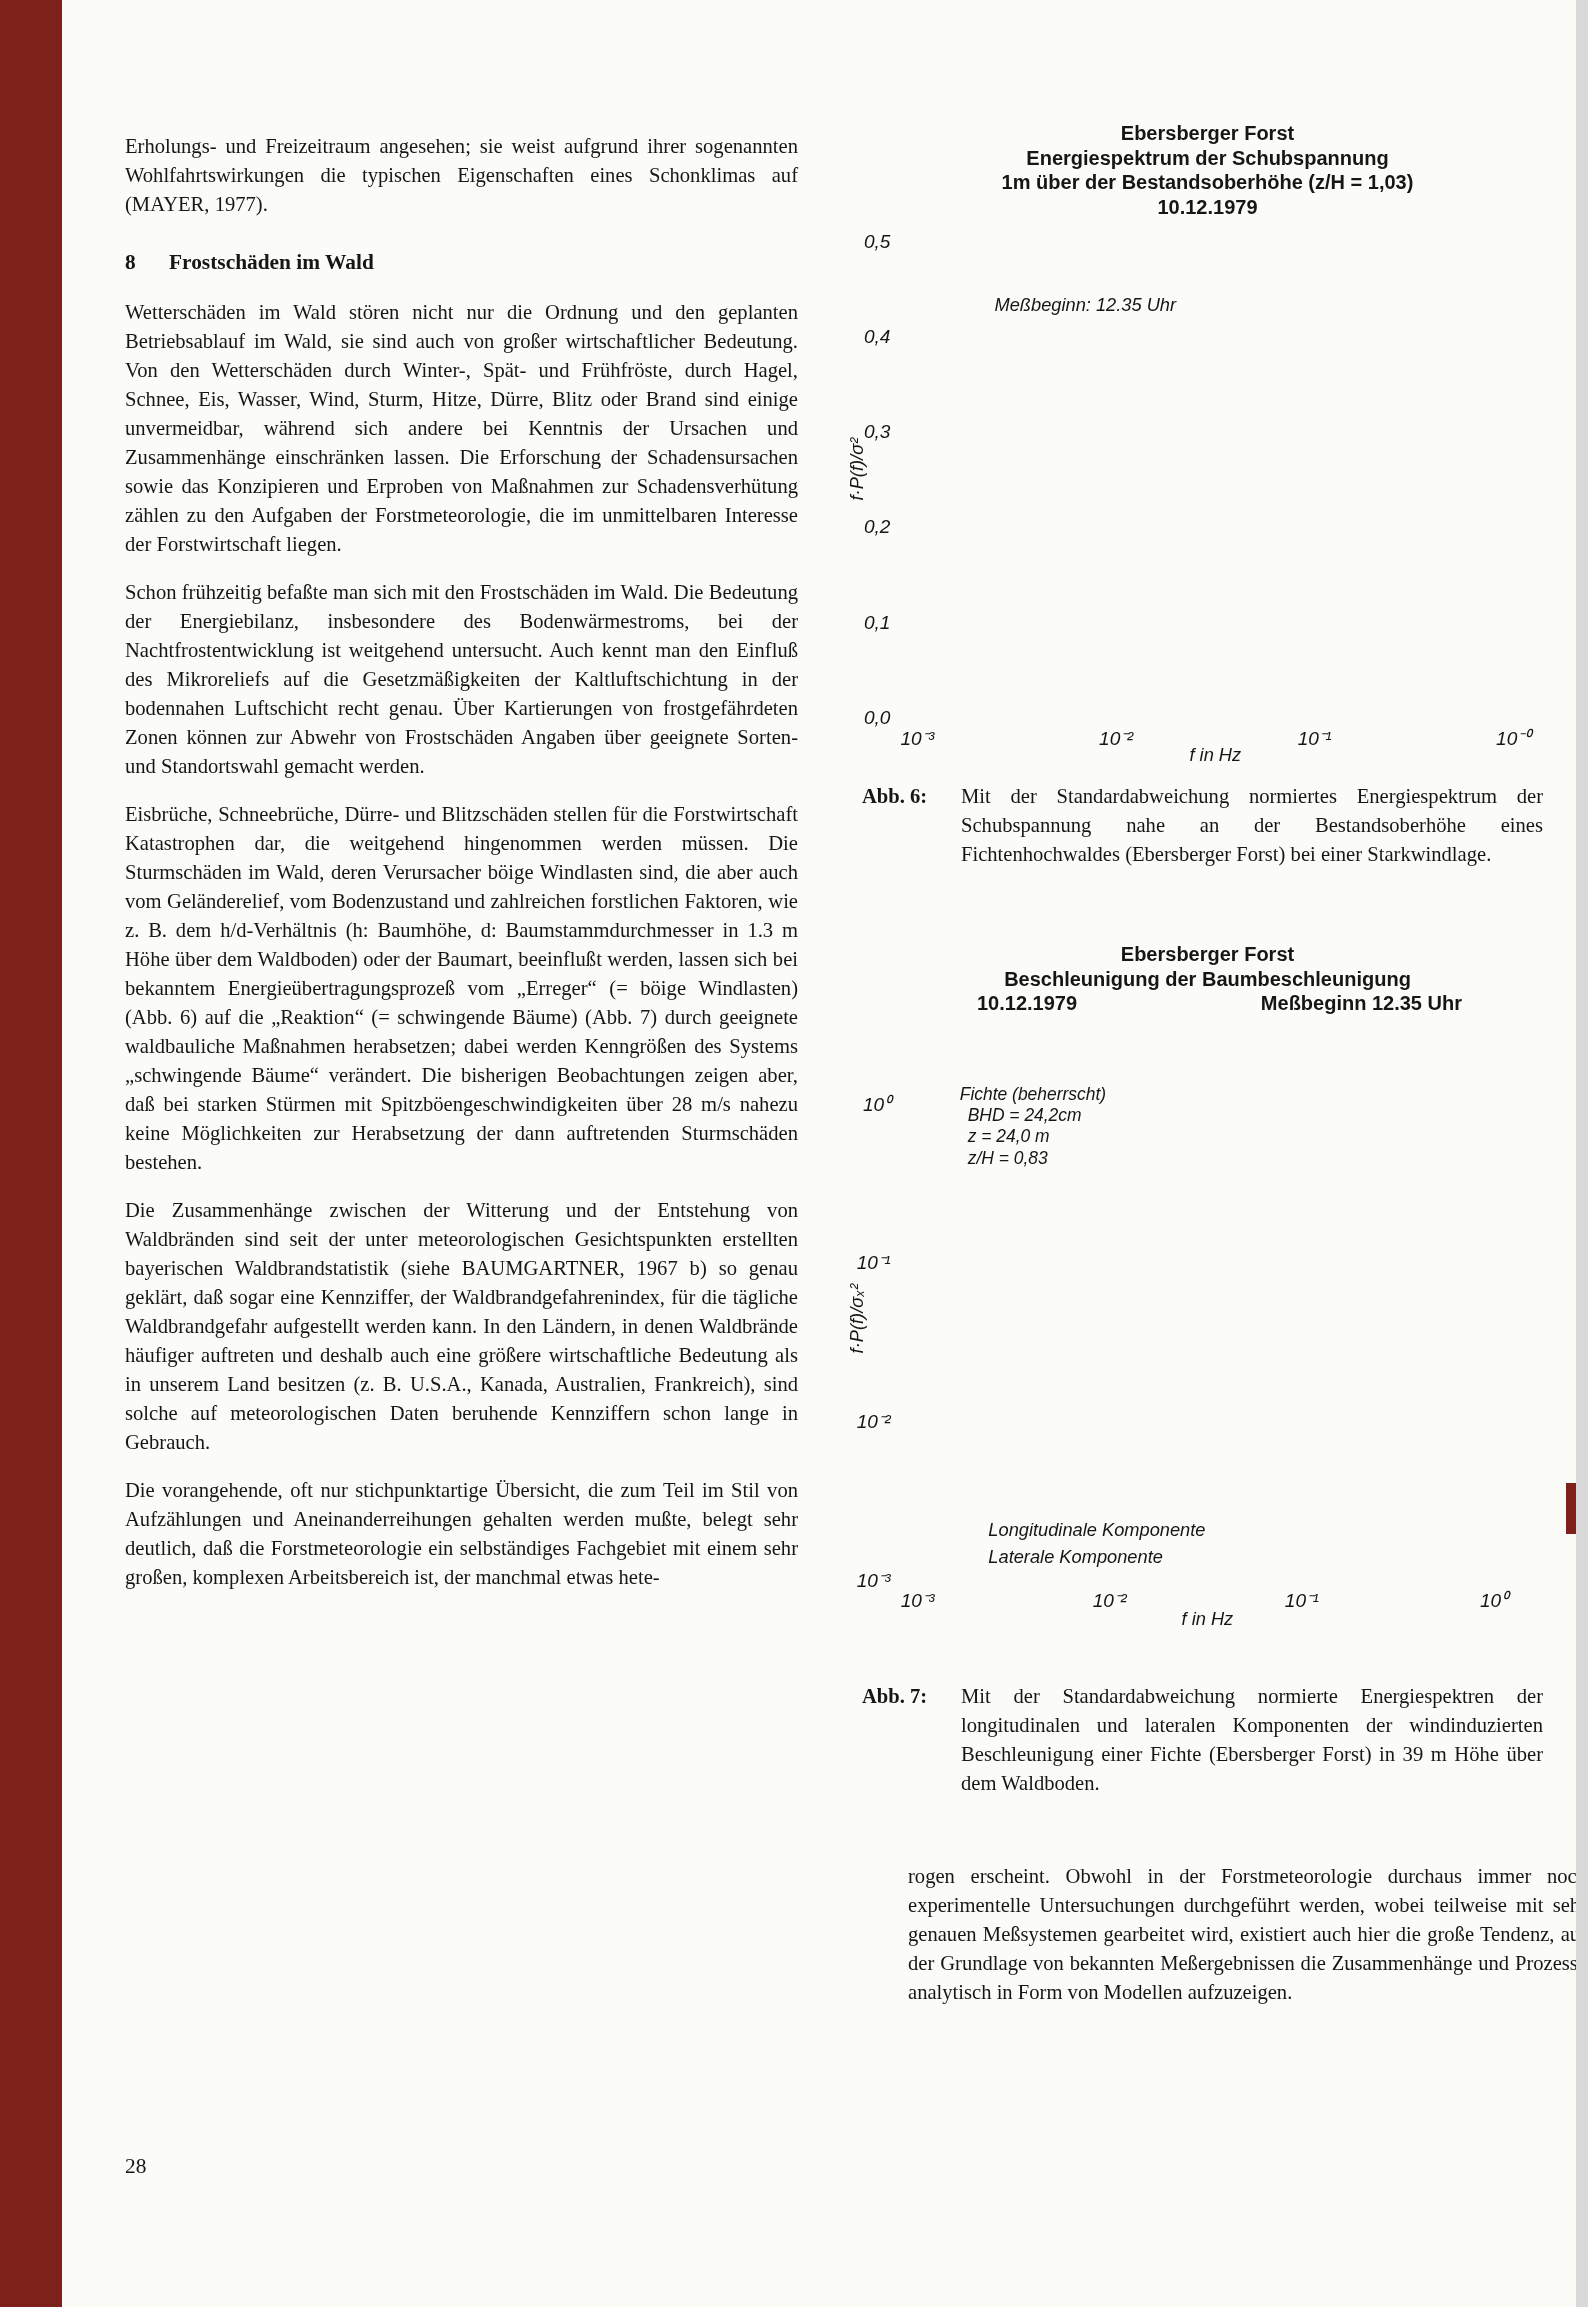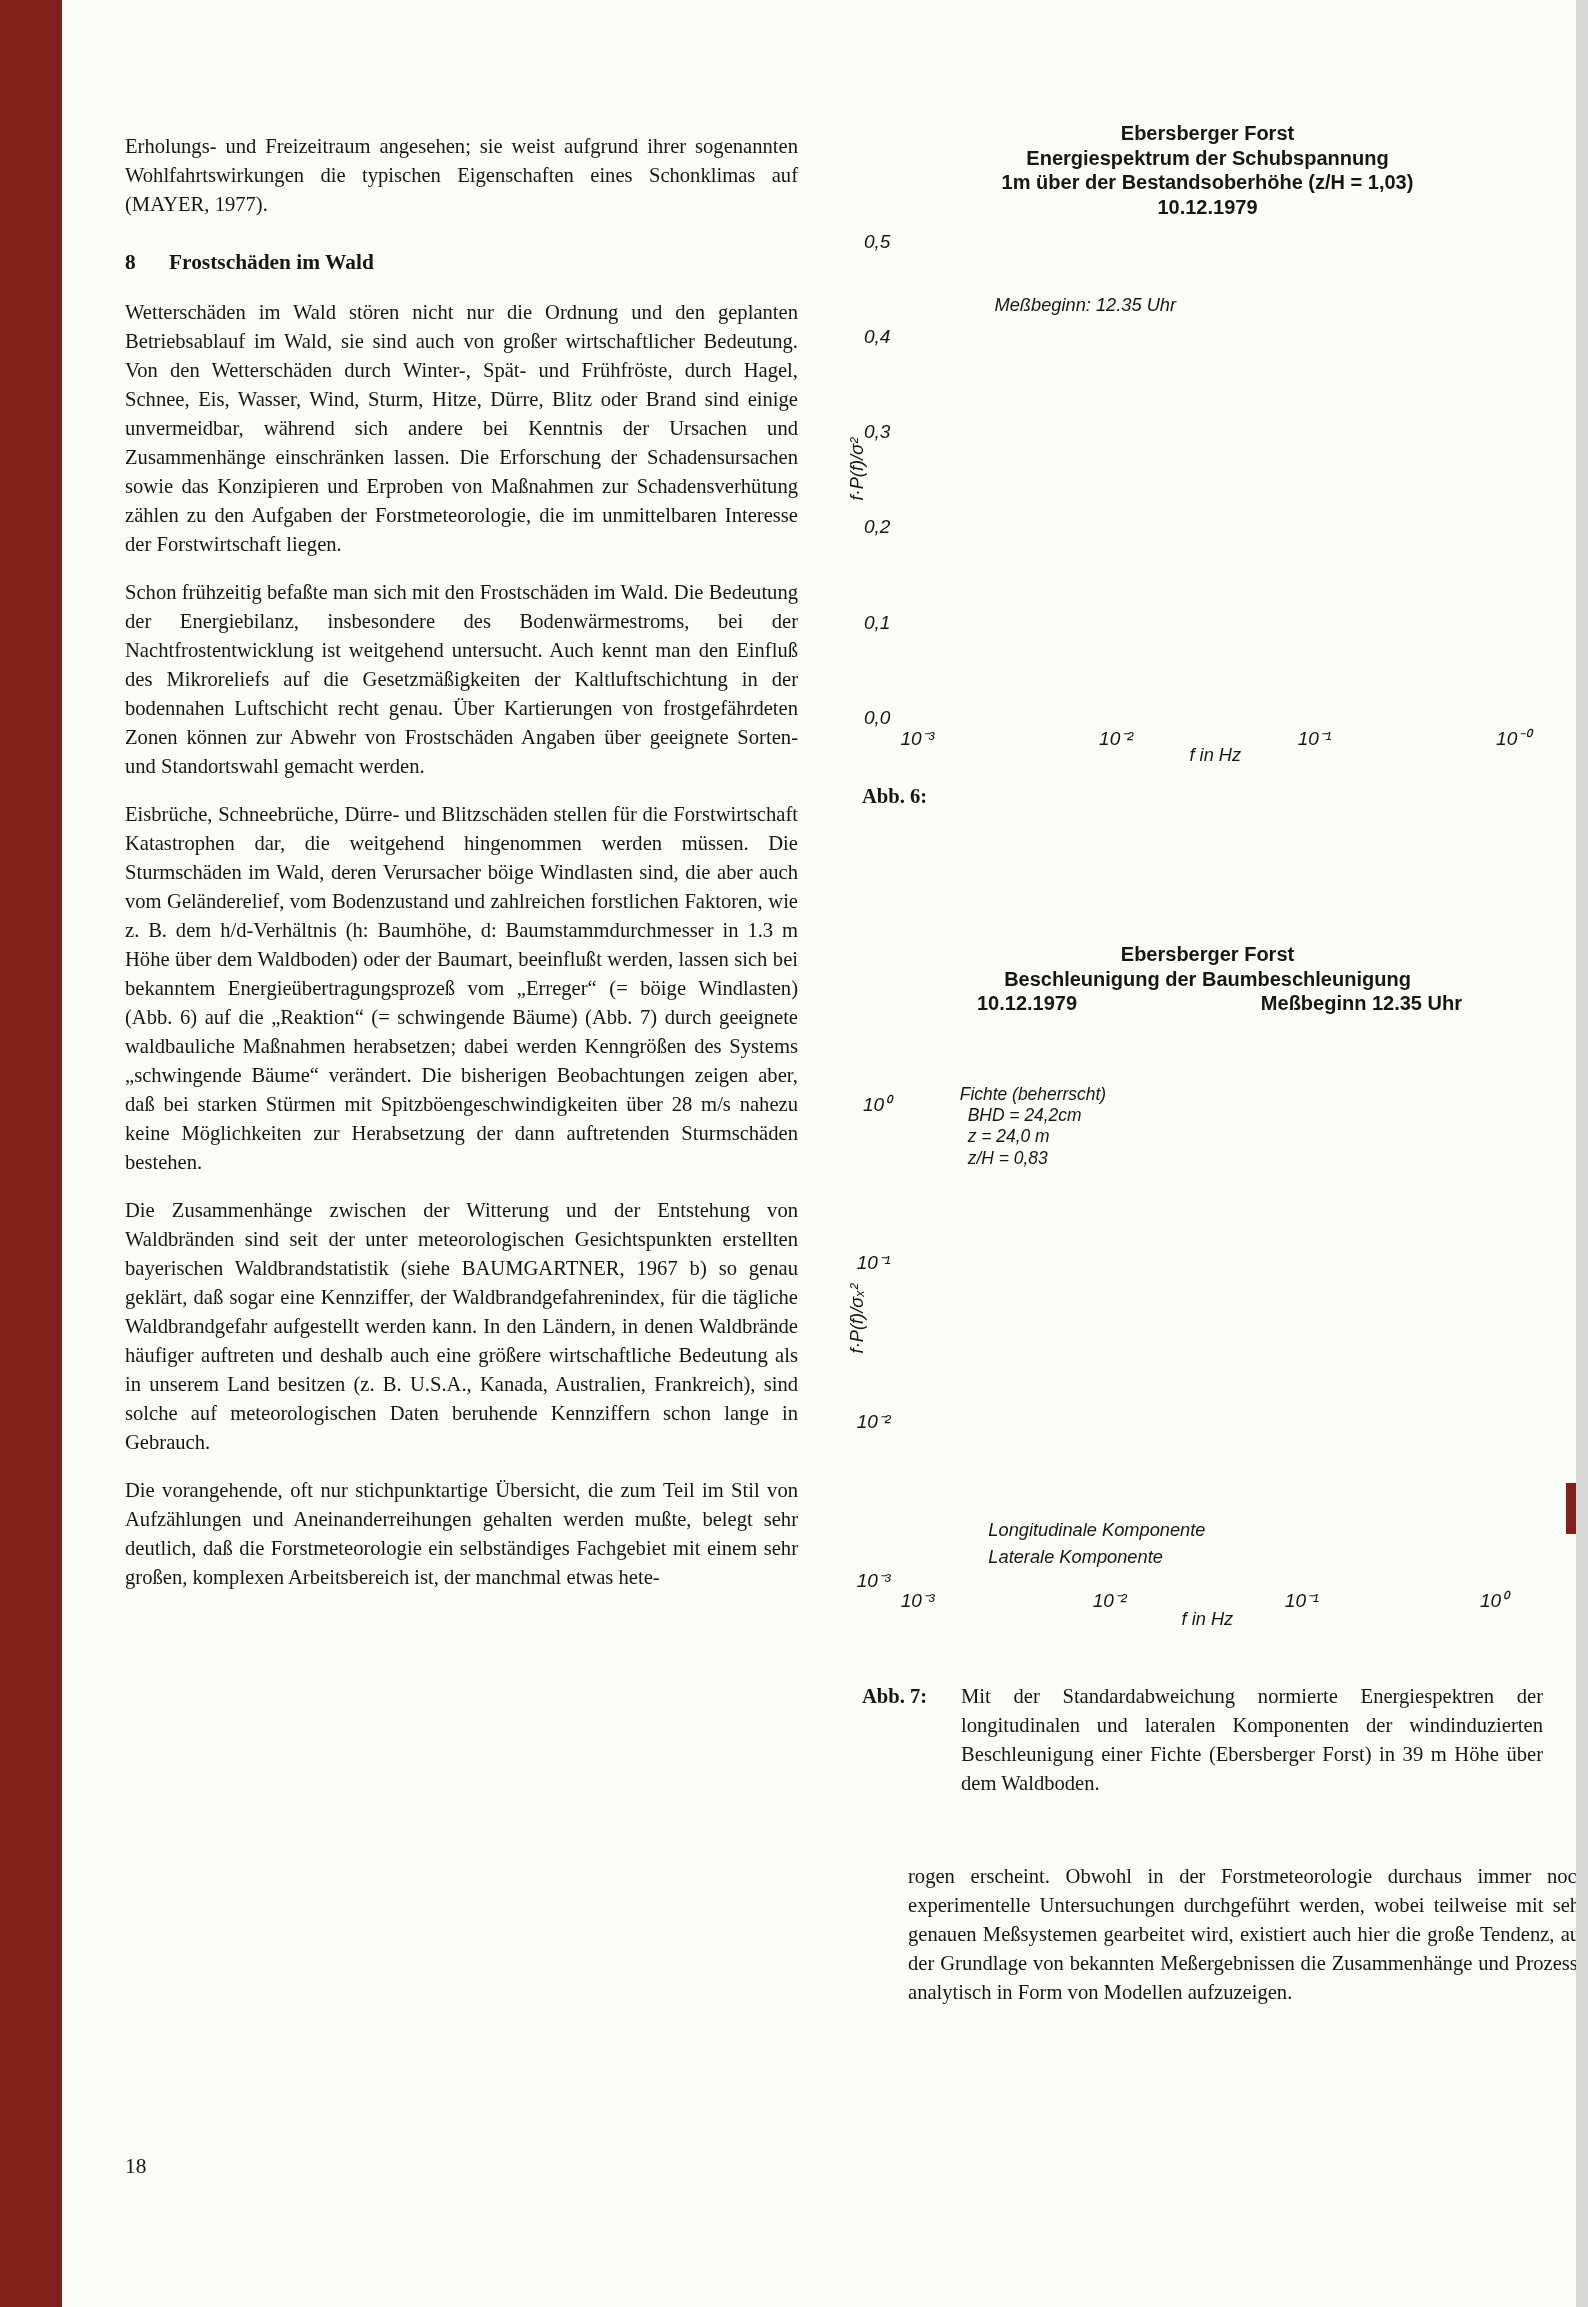--- a/index.html
+++ b/index.html
@@ -48,21 +48,21 @@
 
     <p class="bp">Wetterschäden im Wald stören nicht nur die Ordnung und den geplanten Betriebsablauf im Wald, sie sind auch von großer wirtschaftlicher Bedeutung. Von den Wetterschäden durch Winter-, Spät- und Frühfröste, durch Hagel, Schnee, Eis, Wasser, Wind, Sturm, Hitze, Dürre, Blitz oder Brand sind einige unvermeidbar, während sich andere bei Kenntnis der Ursachen und Zusammenhänge einschränken lassen. Die Erforschung der Schadensursachen sowie das Konzipieren und Erproben von Maßnahmen zur Schadensverhütung zählen zu den Aufgaben der Forstmeteorologie, die im unmittelbaren Interesse der Forstwirtschaft liegen.</p>
     <p class="bp">Schon frühzeitig befaßte man sich mit den Frostschäden im Wald. Die Bedeutung der Energiebilanz, insbesondere des Bodenwärmestroms, bei der Nachtfrostentwicklung ist weitgehend untersucht. Auch kennt man den Einfluß des Mikroreliefs auf die Gesetzmäßigkeiten der Kaltluftschichtung in der bodennahen Luftschicht recht genau. Über Kartierungen von frostgefährdeten Zonen können zur Abwehr von Frostschäden Angaben über geeignete Sorten- und Standortswahl gemacht werden.</p>
     <p class="bp">Eisbrüche, Schneebrüche, Dürre- und Blitzschäden stellen für die Forstwirtschaft Katastrophen dar, die weitgehend hingenommen werden müssen. Die Sturmschäden im Wald, deren Verursacher böige Windlasten sind, die aber auch vom Geländerelief, vom Bodenzustand und zahlreichen forstlichen Faktoren, wie z. B. dem h/d-Verhältnis (h: Baumhöhe, d: Baumstammdurchmesser in 1.3 m Höhe über dem Waldboden) oder der Baumart, beeinflußt werden, lassen sich bei bekanntem Energieübertragungsprozeß vom „Erreger“ (= böige Windlasten) (Abb. 6) auf die „Reaktion“ (= schwingende Bäume) (Abb. 7) durch geeignete waldbauliche Maßnahmen herabsetzen; dabei werden Kenngrößen des Systems „schwingende Bäume“ verändert. Die bisherigen Beobachtungen zeigen aber, daß bei starken Stürmen mit Spitzböengeschwindigkeiten über 28 m/s nahezu keine Möglichkeiten zur Herabsetzung der dann auftretenden Sturmschäden bestehen.</p>
     <p class="bp">Die Zusammenhänge zwischen der Witterung und der Entstehung von Waldbränden sind seit der unter meteorologischen Gesichtspunkten erstellten bayerischen Waldbrandstatistik (siehe BAUMGARTNER, 1967 b) so genau geklärt, daß sogar eine Kennziffer, der Waldbrandgefahrenindex, für die tägliche Waldbrandgefahr aufgestellt werden kann. In den Ländern, in denen Waldbrände häufiger auftreten und deshalb auch eine größere wirtschaftliche Bedeutung als in unserem Land besitzen (z. B. U.S.A., Kanada, Australien, Frankreich), sind solche auf meteorologischen Daten beruhende Kennziffern schon lange in Gebrauch.</p>
 
 
     <p class="bp">Die vorangehende, oft nur stichpunktartige Übersicht, die zum Teil im Stil von Aufzählungen und Aneinanderreihungen gehalten werden mußte, belegt sehr deutlich, daß die Forstmeteorologie ein selbständiges Fachgebiet mit einem sehr großen, komplexen Arbeitsbereich ist, der manchmal etwas hete-</p>
   </div>
 
-  <div class="pageno">18</div>
+  <div class="pageno">28</div>
 
   <div class="figtitle" id="fig6-title">
     <div>Ebersberger Forst</div>
     <div>Energiespektrum der Schubspannung</div>
     <div>1m über der Bestandsoberhöhe (z/H = 1,03)</div>
     <div>10.12.1979</div>
   </div>
 
   <svg id="chart1" class="chart" width="699" height="572" viewBox="0 0 880 720">
       <line x1="75" y1="28" x2="75" y2="648" stroke-width="1.6"></line>
@@ -113,20 +113,21 @@
       <line x1="833.5606273598312" y1="642" x2="833.5606273598312" y2="648" stroke-width="1.2"></line>
       <polyline points="95.0,643.2 139.0,643.2 170.3,642.0 214.3,640.8 245.5,638.4 269.7,636.0 289.5,633.6 320.8,626.4 345.0,618.0 364.8,600.0 389.0,564.0 408.8,516.0 425.6,468.0 440.1,438.0 452.8,420.0 464.3,438.0 474.6,456.0 484.1,420.0 495.5,372.0 508.3,324.0 519.7,288.0 528.1,312.0 535.9,276.0 544.8,228.0 553.1,252.0 559.3,192.0 568.0,132.0 573.5,168.0 578.6,120.0 583.6,192.0 589.4,144.0 595.0,84.0 601.3,132.0 607.3,96.0 613.0,168.0 619.2,120.0 625.1,204.0 631.5,156.0 639.0,240.0 646.0,192.0 652.6,264.0 658.8,216.0 664.7,288.0 670.3,240.0 678.1,300.0 685.4,264.0 694.5,324.0 702.8,276.0 710.6,348.0 717.8,300.0 727.9,360.0 737.1,312.0 745.5,384.0 753.4,336.0 760.7,408.0 769.7,360.0 778.1,432.0 785.9,384.0 793.1,456.0 799.9,408.0 806.3,480.0 812.3,432.0 818.0,504.0 823.5,456.0 828.6,552.0 833.6,492.0 838.3,588.0 841.7,528.0 845.0,600.0" fill="none" stroke-width="1.8" stroke-linejoin="round"></polyline>
       <line x1="88" y1="128" x2="178" y2="128" stroke-width="1.8"></line>
       <text x="192" y="136" font-size="23" font-style="italic">Meßbeginn: 12.35 Uhr</text>
       <text x="26" y="335" font-size="23" text-anchor="middle" font-style="italic" transform="rotate(-90 26 335)">f·P(f)/σ²</text>
       <text x="470" y="702" font-size="23" text-anchor="middle" font-style="italic">f in Hz</text>
     </svg>
 
   <div class="caption" id="caption6">
     <div class="cap-label">Abb. 6:</div>
+    <div class="cap-text">Mit der Standardabweichung normiertes Energiespektrum der Schubspannung nahe an der Bestandsoberhöhe eines Fichtenhochwaldes (Ebersberger Forst) bei einer Starkwindlage.</div>
   </div>
 
   <div class="figtitle" id="fig7-title">
     <div>Ebersberger Forst</div>
     <div>Beschleunigung der Baumbeschleunigung</div>
     <div class="fig7-line3">
       <span>10.12.1979</span>
       <span>Meßbeginn 12.35 Uhr</span>
     </div>
   </div>

